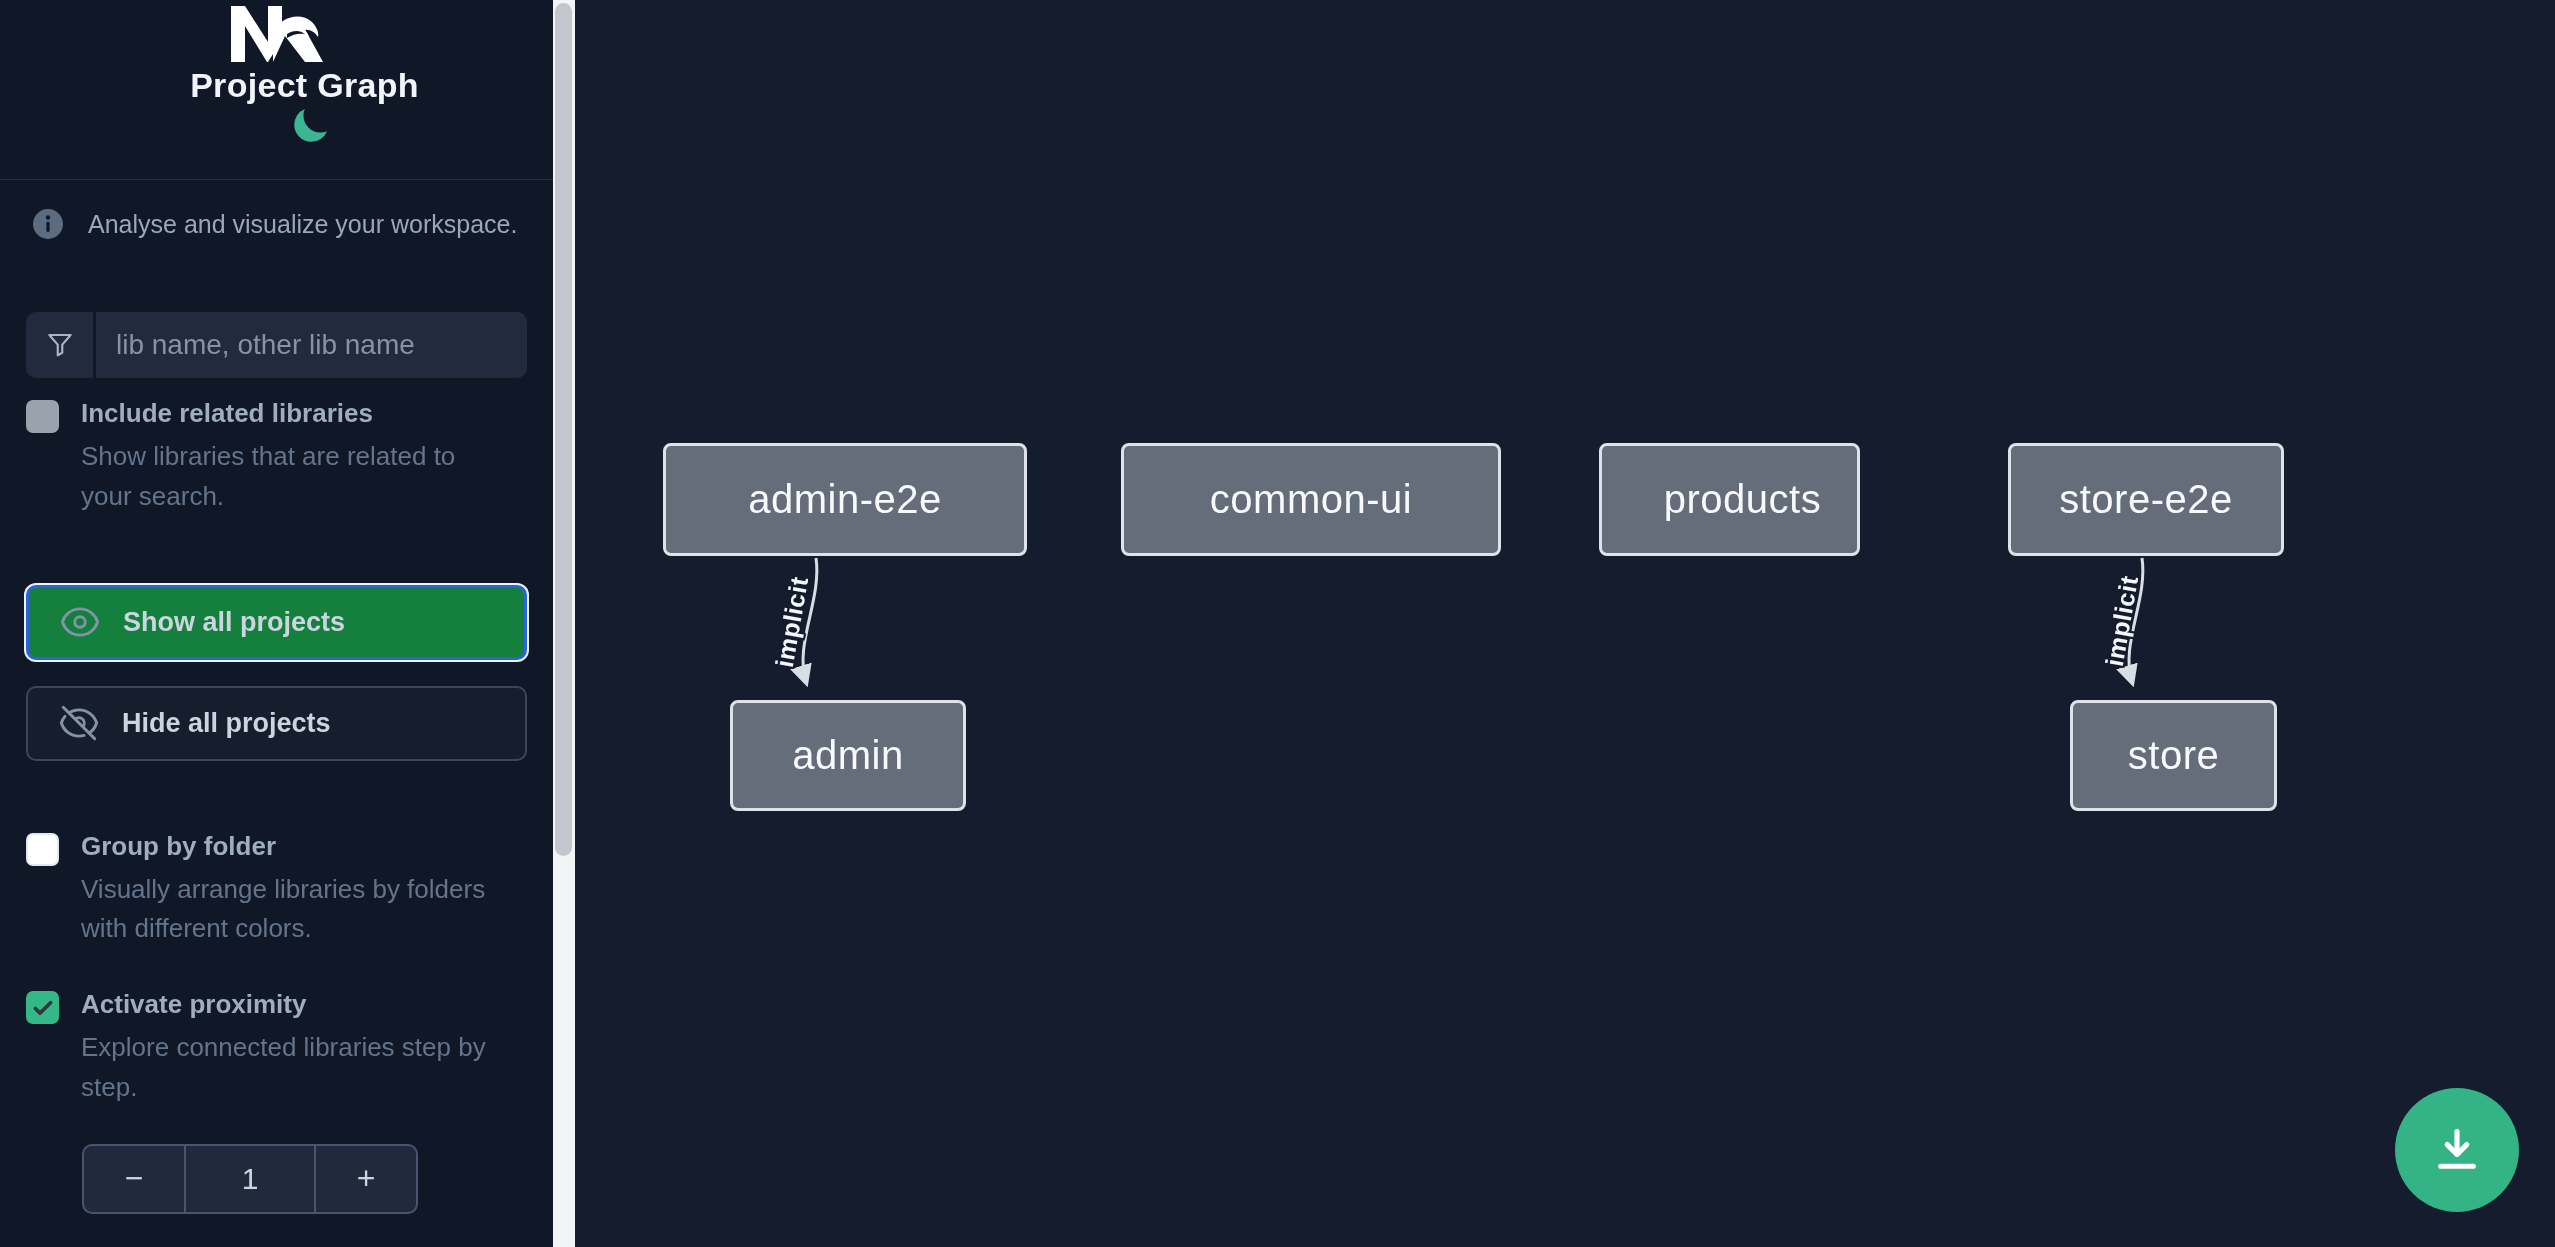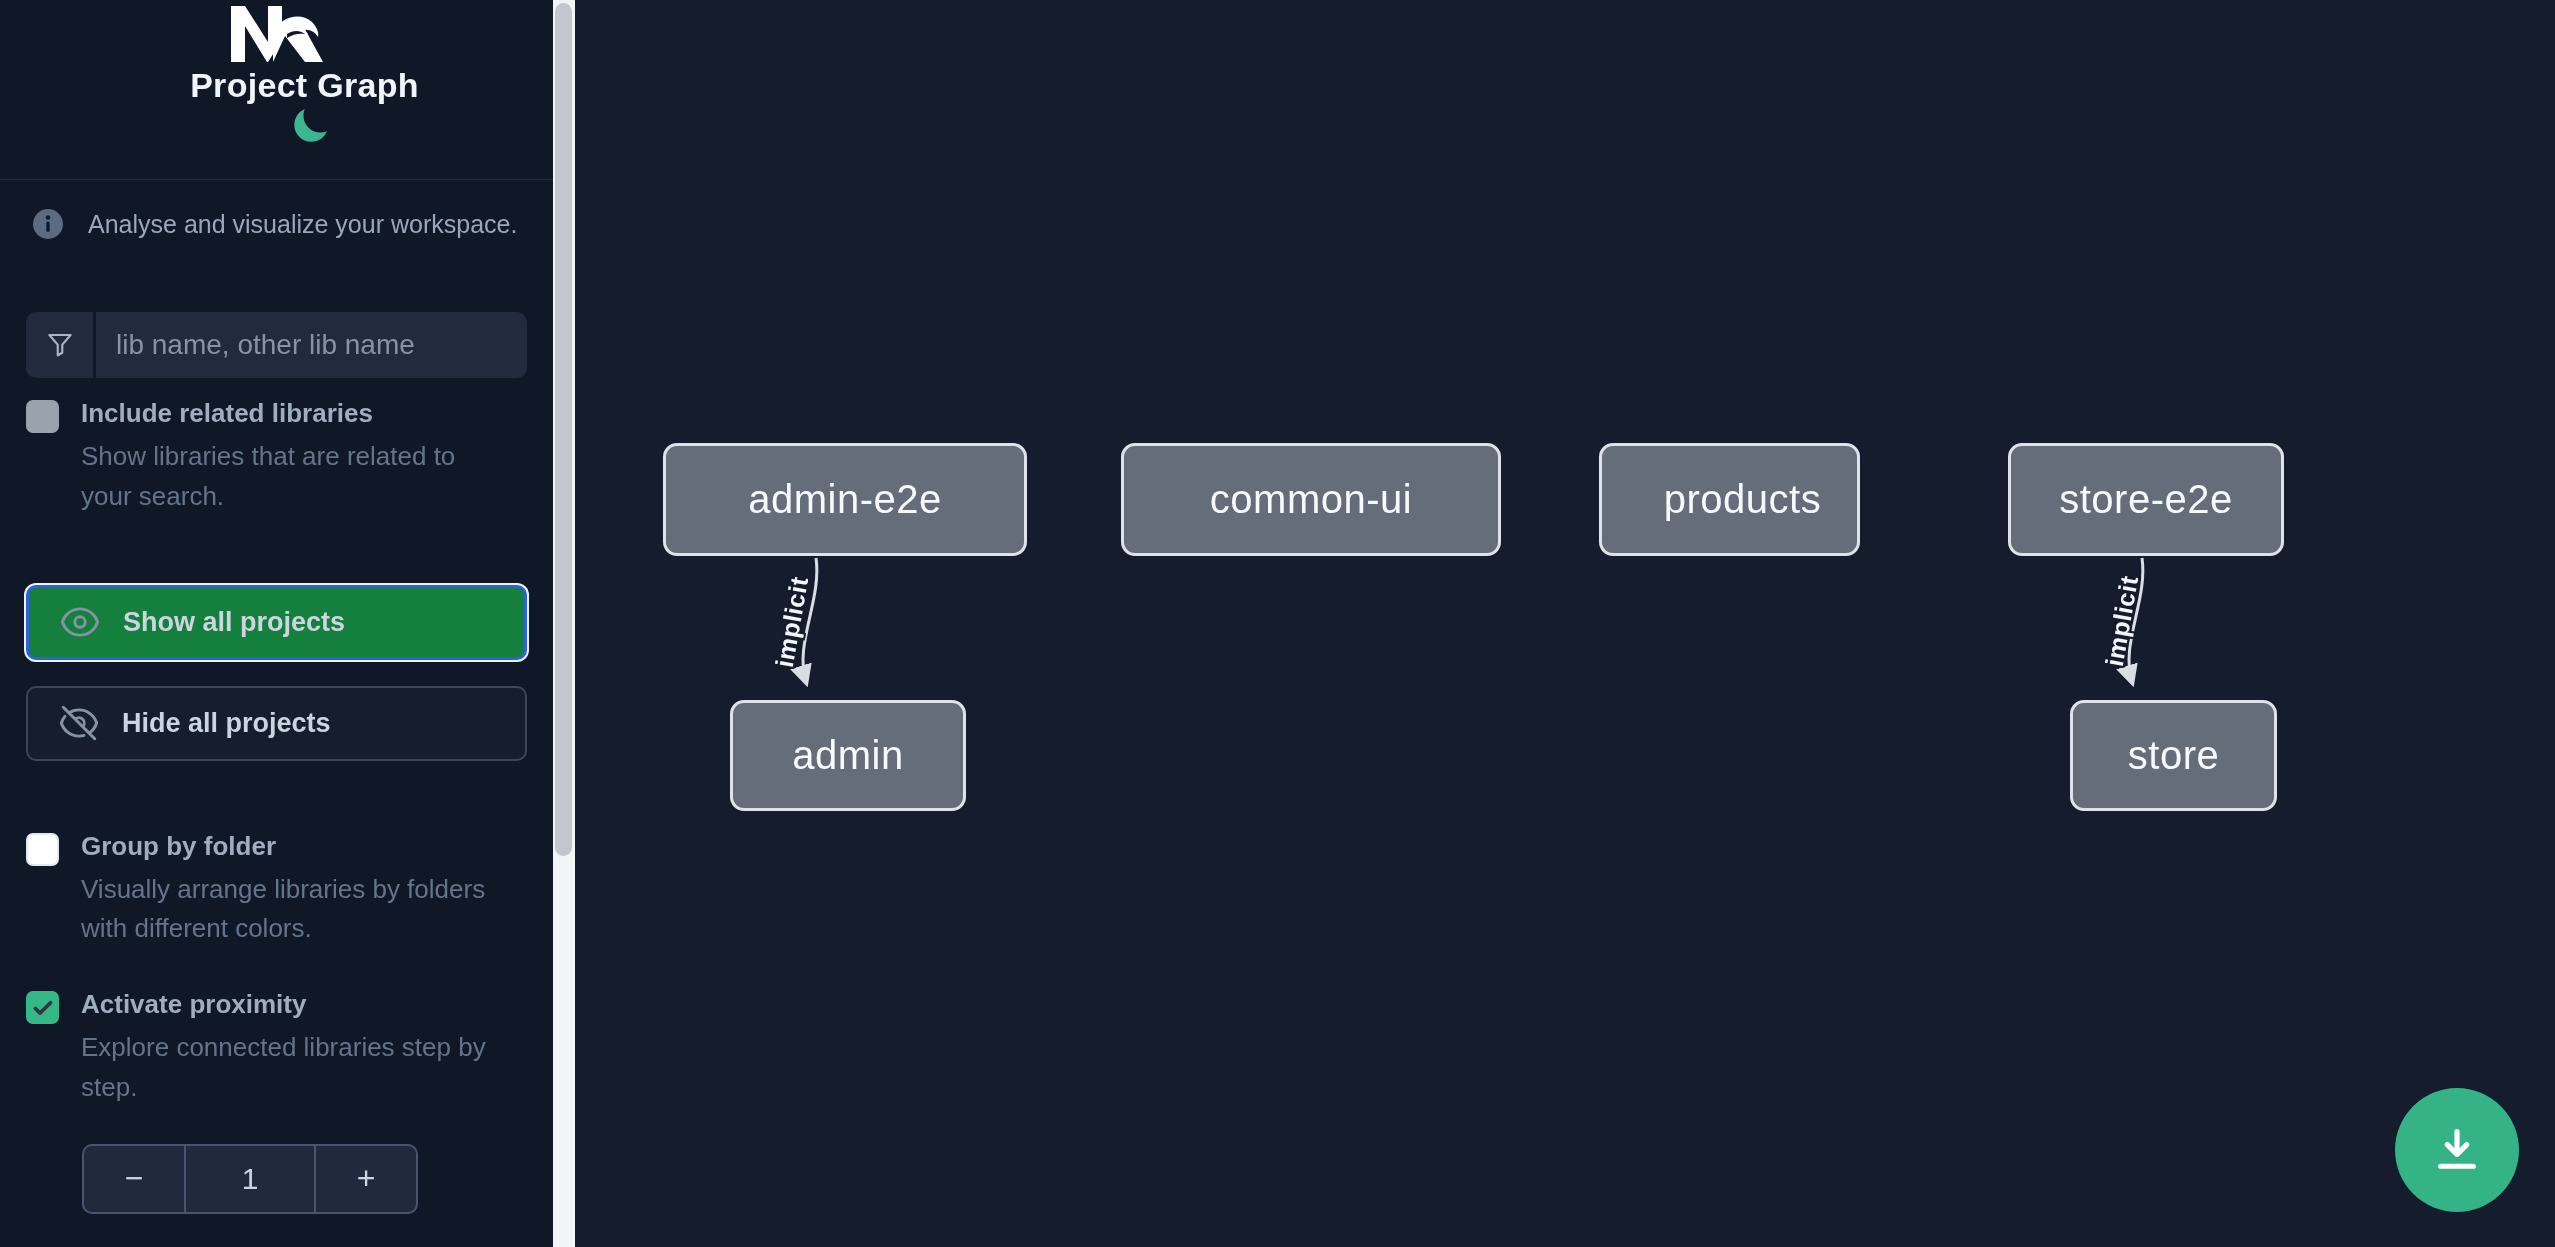--- a/index.html
+++ b/index.html
@@ -66,21 +66,21 @@
                     background:#f3f4f6; z-index:6; }
   .scroll-thumb { position:absolute; left:2px; top:3px; width:17px; height:853px;
                   background:#c3c7cd; border-radius:9px; cursor:pointer; }
 
   
   .canvas { position:absolute; left:575px; top:0; width:1980px; height:1247px;
             background:#151c2d; overflow:hidden; }
   .edges-svg { position:absolute; left:0; top:0; width:1980px; height:1247px; }
 
   .node { position:absolute; background:#656c7a; border:3px solid #dfe3e9;
-          border-radius:14px; display:flex; align-items:center; justify-content:center;
+          border-radius:8px; display:flex; align-items:center; justify-content:center;
           color:#f7f9fc; font-size:40px; letter-spacing:0.5px; cursor:pointer; }
   .n-admin-e2e { left:88px;   top:443px; width:364px; height:113px; }
   .n-common-ui { left:546px;  top:443px; width:380px; height:113px; }
   .n-products  { left:1024px; top:443px; width:261px; height:113px;padding-left:26px; }
   .n-store-e2e { left:1433px; top:443px; width:276px; height:113px; }
   .n-admin     { left:155px;  top:700px; width:236px; height:111px; }
   .n-store     { left:1495px; top:700px; width:207px; height:111px; }
 
   .edge-label { position:absolute; font-size:25px; font-weight:700; color:#f3f6fa;
                 letter-spacing:0.5px; transform:translate(-50%,-50%) rotate(-80deg);

